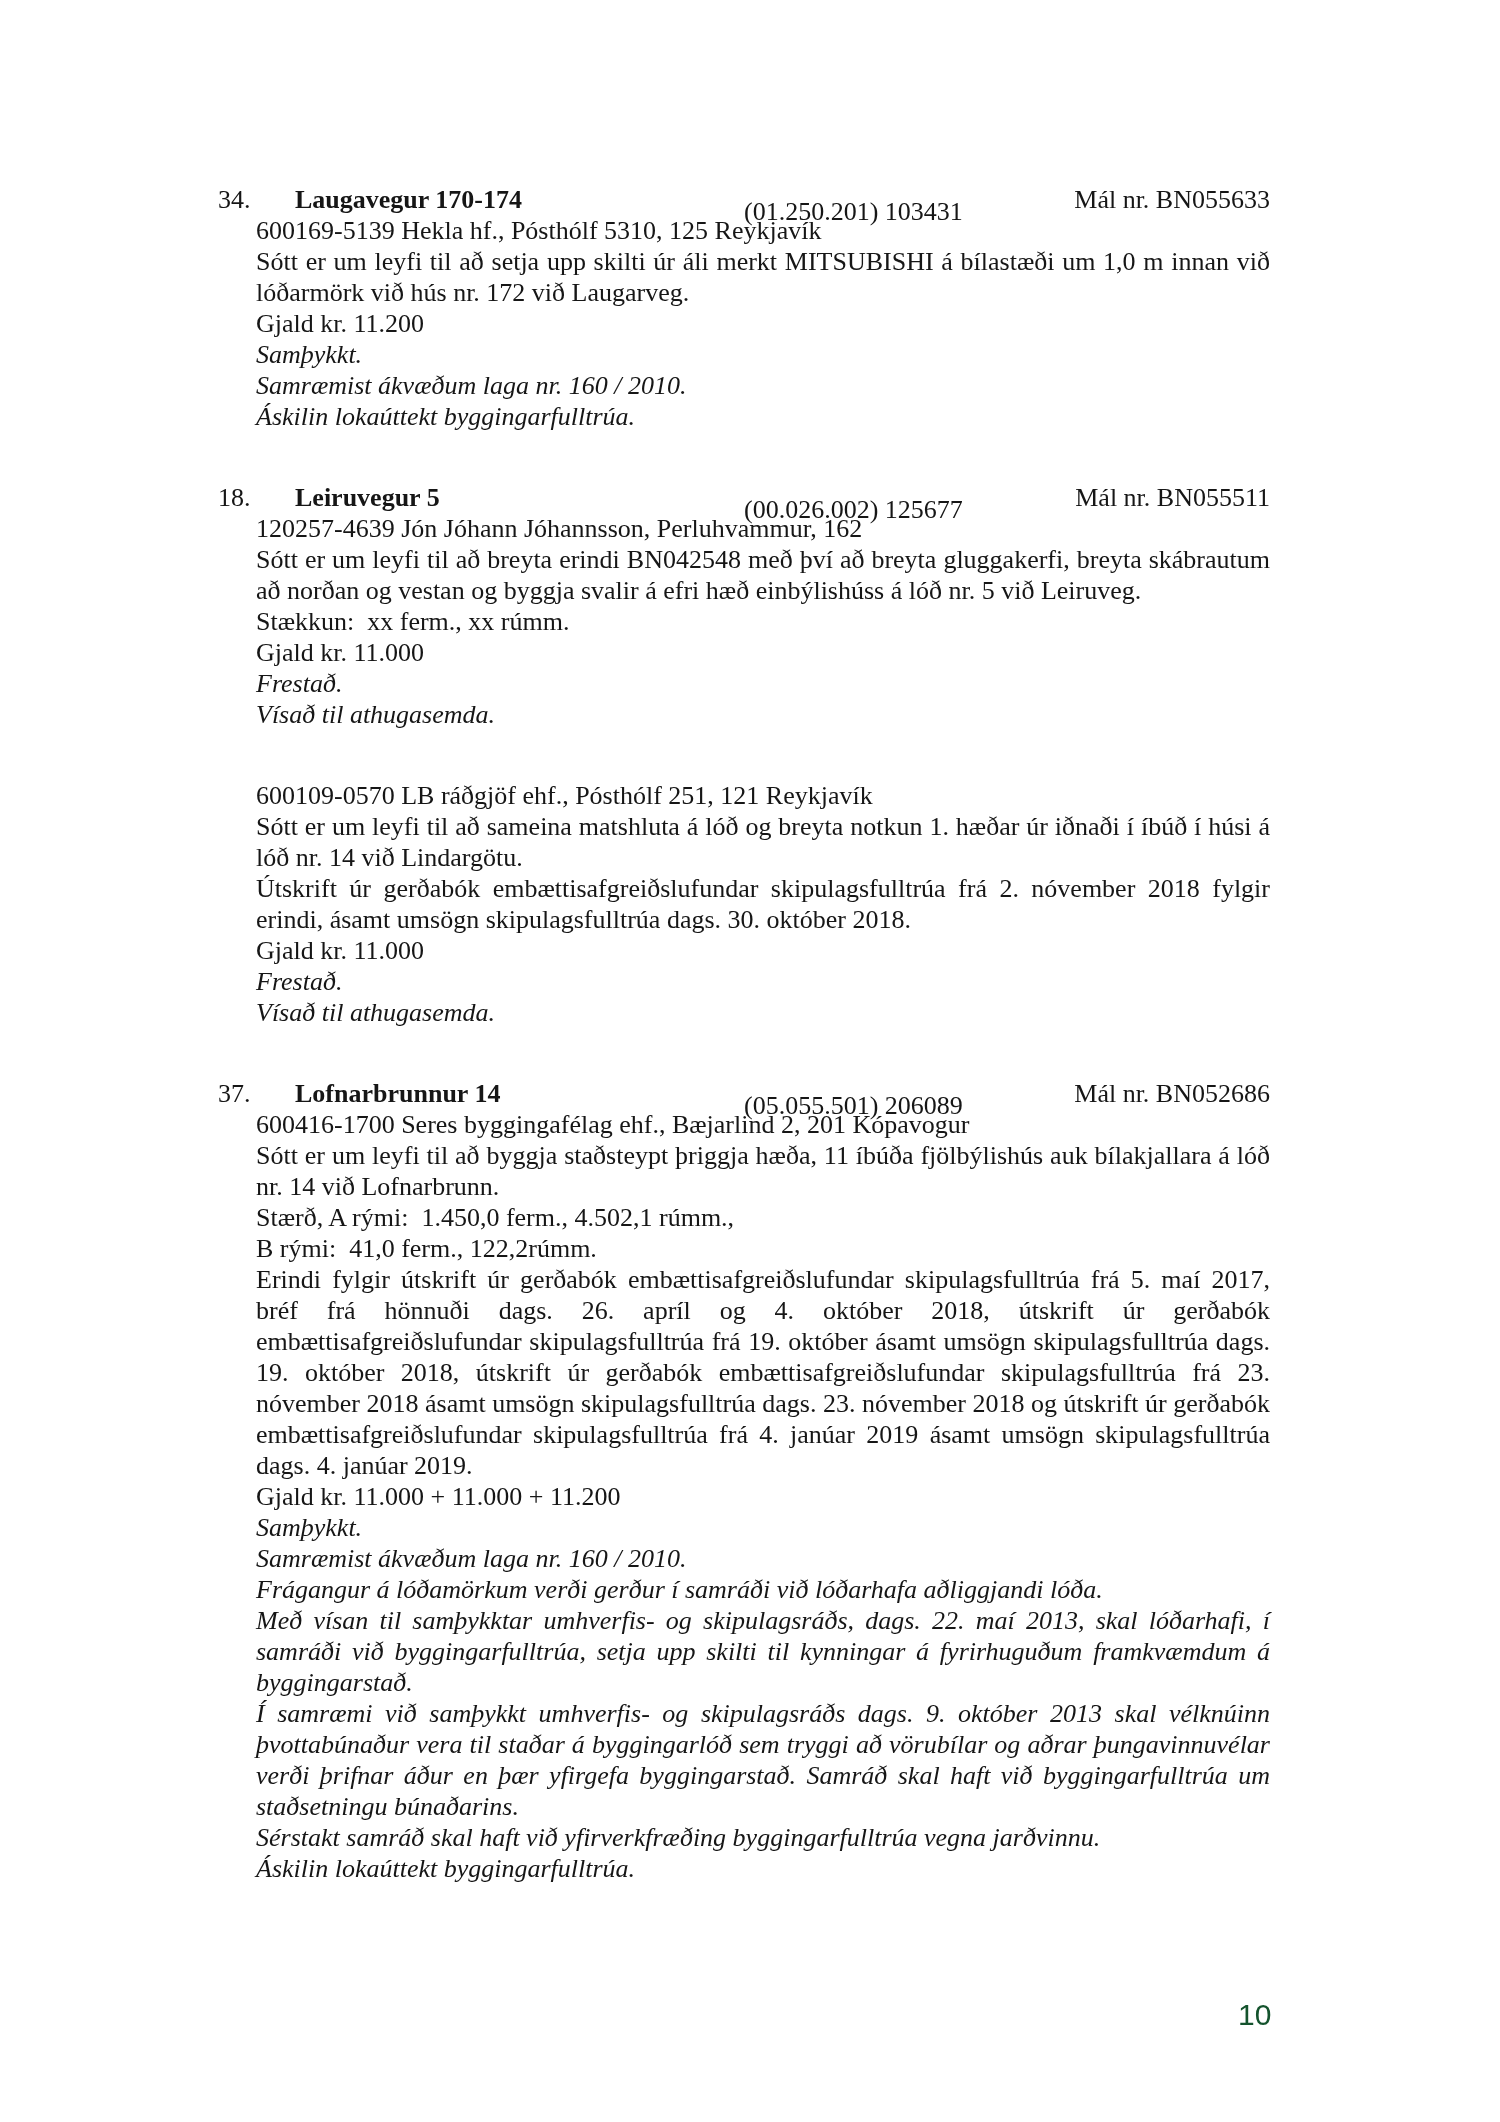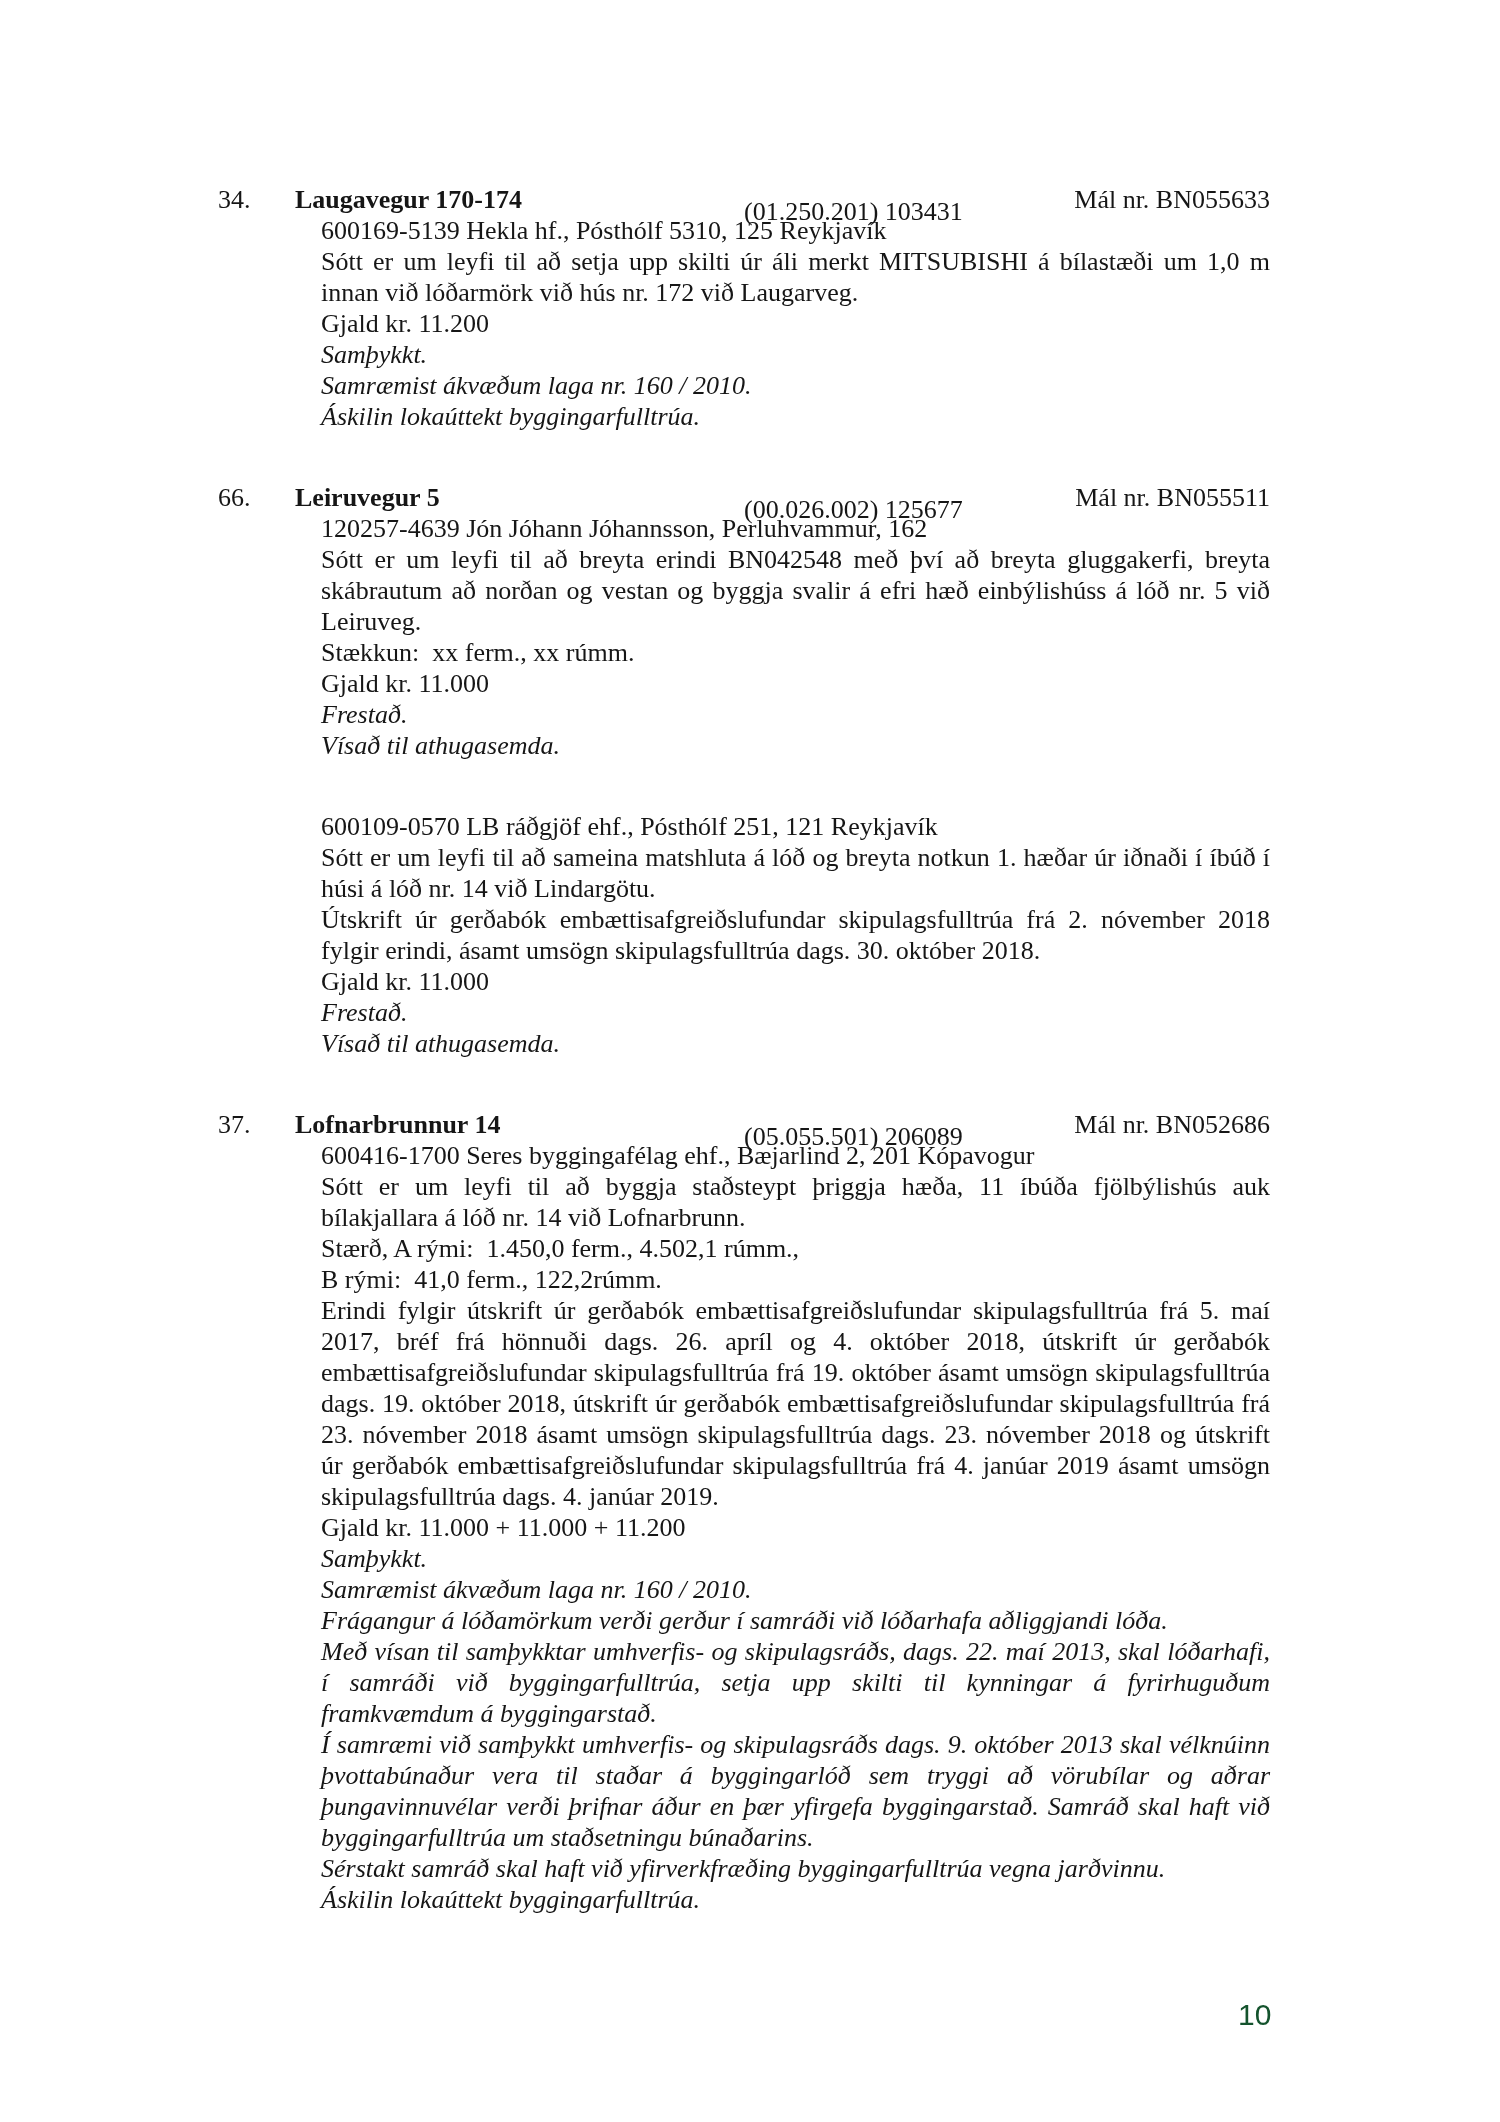--- a/index.html
+++ b/index.html
@@ -51,21 +51,21 @@
     position: absolute;
     left: 526px;
     top: 12px;
   }
   .item-header .case {
     position: absolute;
     right: 0;
     top: 0;
   }
   .item-body {
-    margin-left: 103px;
+    margin-left: 38px;
   }
   .item-body p {
     margin: 0;
     padding: 0;
     text-align: justify;
   }
   .item-body p.it {
     font-style: italic;
   }
   .page-number {
@@ -96,21 +96,21 @@
         <p>Sótt er um leyfi til að setja upp skilti úr áli merkt MITSUBISHI á bílastæði um 1,0 m innan við lóðarmörk við hús nr. 172 við Laugarveg.</p>
         <p>Gjald kr. 11.200</p>
         <p class="it">Samþykkt.</p>
         <p class="it">Samræmist ákvæðum laga nr. 160 / 2010.</p>
         <p class="it">Áskilin lokaúttekt byggingarfulltrúa.</p>
       </div>
     </section>
 
     <section class="item">
       <div class="item-header">
-        <span class="num">66.</span>
+        <span class="num">18.</span>
         <span class="title">Leiruvegur 5</span>
         <span class="parcel">(00.026.002) 125677</span>
         <span class="case">Mál nr. BN055511</span>
       </div>
       <div class="item-body">
         <p>120257-4639 Jón Jóhann Jóhannsson, Perluhvammur, 162</p>
         <p>Sótt er um leyfi til að breyta erindi BN042548 með því að breyta gluggakerfi, breyta skábrautum að norðan og vestan og byggja svalir á efri hæð einbýlishúss á lóð nr. 5 við Leiruveg.</p>
         <p>Stækkun:&nbsp; xx ferm., xx rúmm.</p>
         <p>Gjald kr. 11.000</p>
         <p class="it">Frestað.</p>

